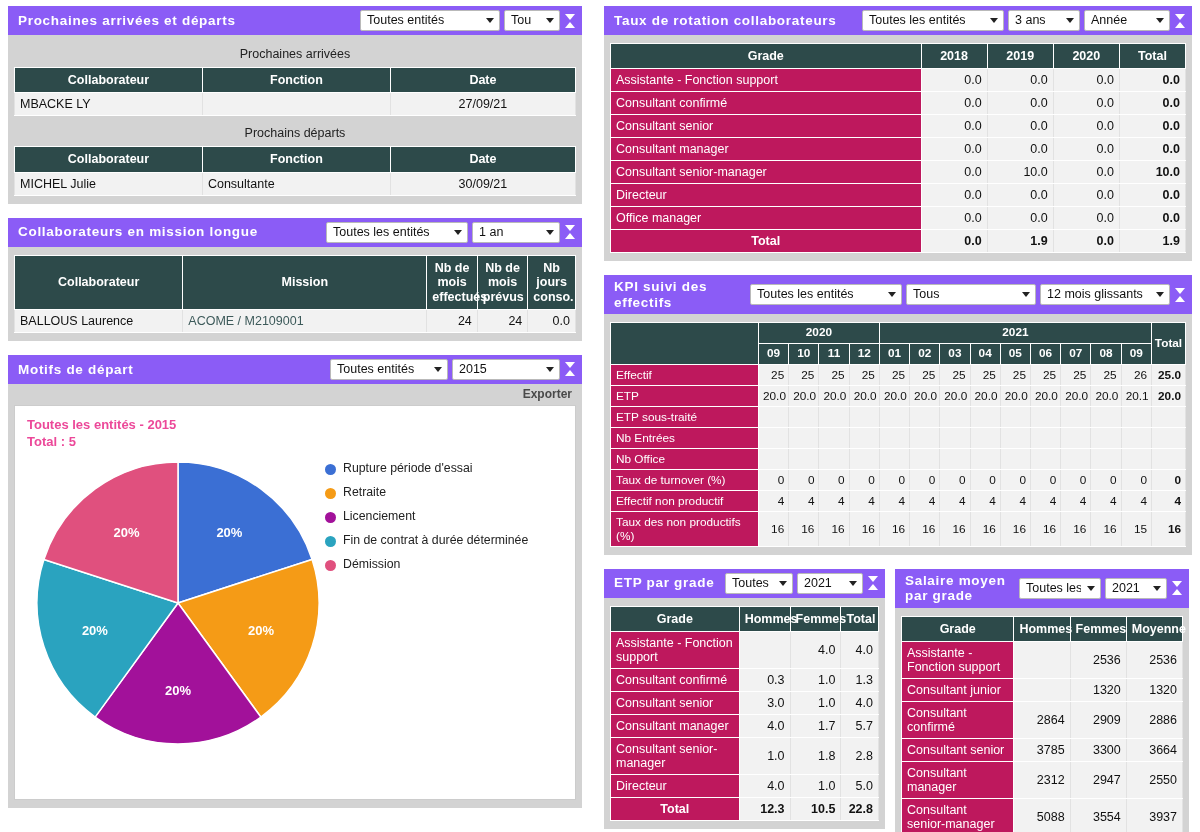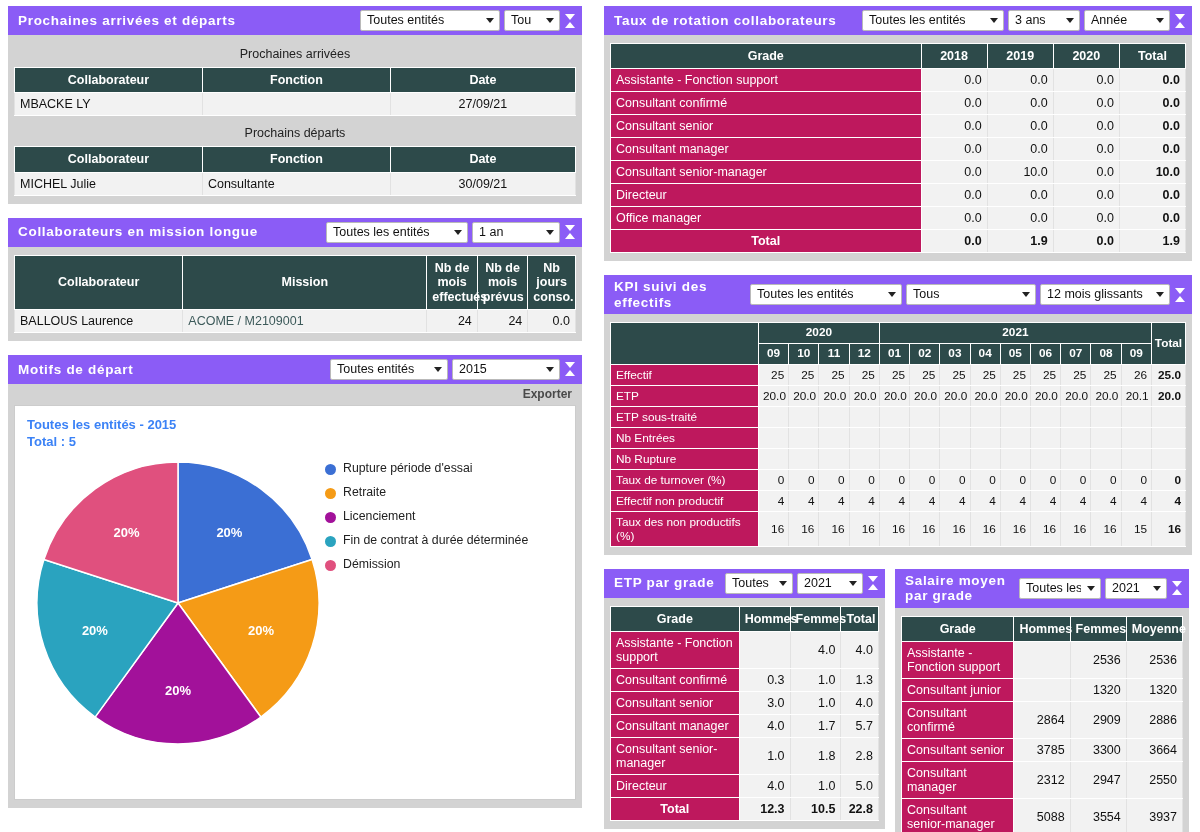--- a/index.html
+++ b/index.html
@@ -143,21 +143,21 @@
     text-align: right;
     font-size: 12px;
     font-weight: bold;
     color: #4a4a4a;
     padding: 0 4px 4px 0;
     background: #d3d3d3;
   }
   .chart-head {
     font-size: 13px;
     font-weight: bold;
-    color: #3b82f6;
+    color: #ec4899;
     line-height: 1.35;
   }
   .pie-wrap { position: absolute; left: 18px; top: 52px; }
   .pie-legend {
     position: absolute; left: 310px; top: 55px;
     font-size: 12.3px; color: #222;
   }
   .legend-row {
     display: flex; align-items: flex-start;
     margin-bottom: 8px; max-width: 215px;
@@ -595,21 +595,21 @@
                 <td></td>
                 <td></td>
                 <td></td>
                 <td></td>
                 <td></td>
                 <td></td>
                 <td></td>
                 <td style="font-weight: bold;"></td>
               </tr>
               <tr>
-                <td class="rowhead">Nb Rupture</td>
+                <td class="rowhead">Nb Office</td>
                 <td></td>
                 <td></td>
                 <td></td>
                 <td></td>
                 <td></td>
                 <td></td>
                 <td></td>
                 <td></td>
                 <td></td>
                 <td></td>

